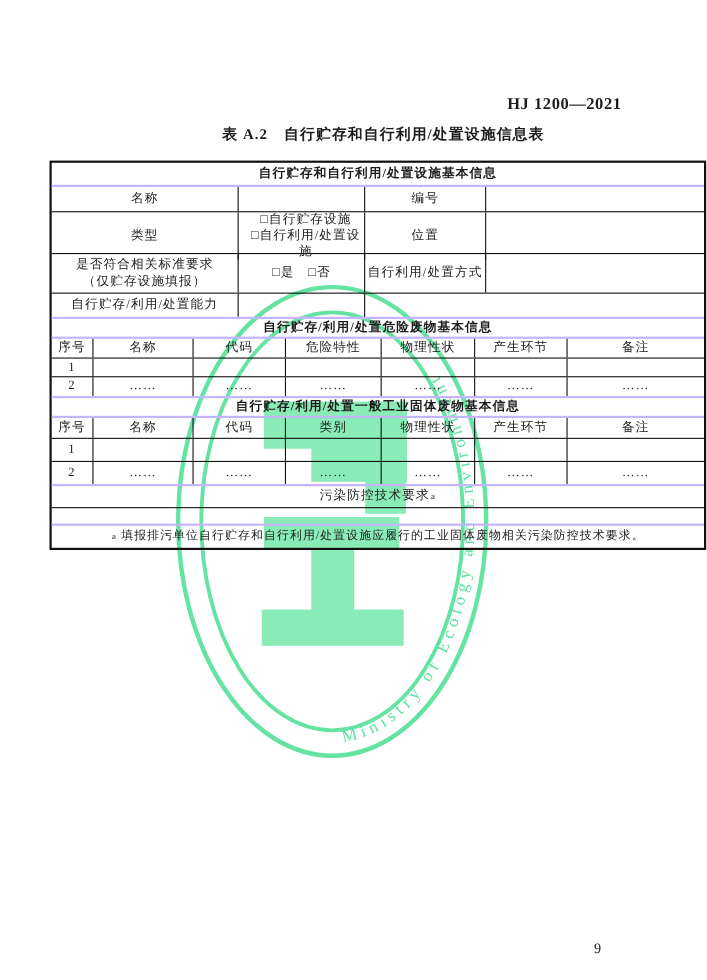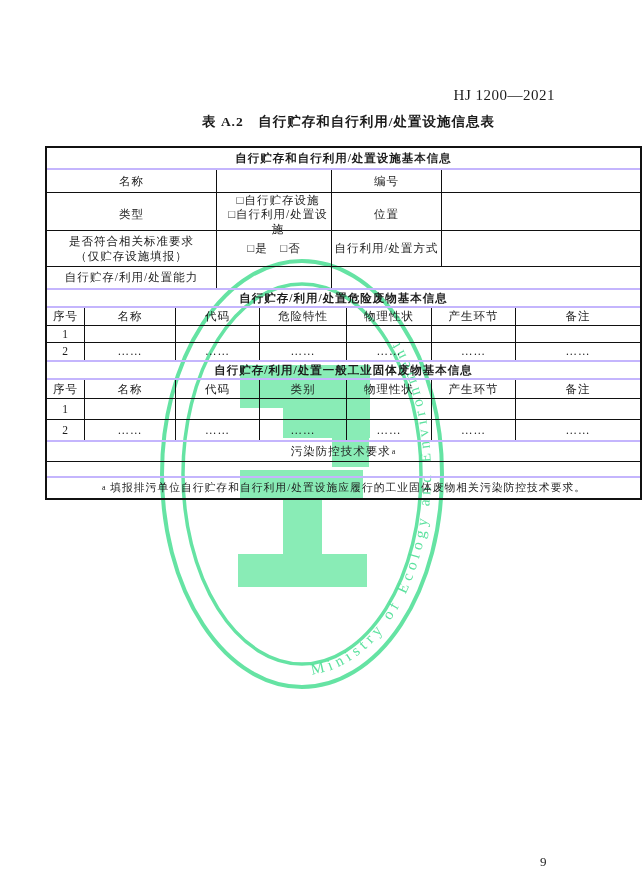--- a/index.html
+++ b/index.html
@@ -2,21 +2,21 @@
 <html><head>
 <meta charset="utf-8">
 <style>
   html,body{margin:0;padding:0;background:#e8e8e8;}
   .page{
     position:relative;width:643px;height:891px;background:#ffffff;margin:0 auto;
     font-family:"Liberation Serif","DejaVu Serif",serif;color:#1c1c1c;overflow:hidden;
   }
   .wm{position:absolute;left:0;top:0;z-index:0;}
   .content{position:relative;z-index:1;}
-  .doc-code{position:absolute;top:87px;right:88px;font-size:15px;font-weight:normal;letter-spacing:.5px;}
+  .doc-code{position:absolute;top:87px;right:78px;font-size:15px;font-weight:bold;letter-spacing:.5px;}
   .tbl-title{position:absolute;top:113px;left:0;width:100%;text-align:center;font-size:13.5px;font-weight:bold;letter-spacing:1px;margin-left:27px;}
   .page-num{position:absolute;top:854px;left:540px;font-size:13px;}
   .tbl{position:absolute;left:45px;top:146px;width:597px;border:2px solid #111;box-sizing:border-box;font-size:11.5px;}
   .tr{box-sizing:border-box;border-top:1px solid #111;display:grid;align-items:stretch;}
   .tr.first{border-top:none;}
   .tr.thick{border-top:2px solid #c4b5fd;}
   .g4{grid-template-columns:169px 115px 110px auto;}
   .g7{grid-template-columns:37px 91px 84px 87px 85px 84px auto;}
   .g1{grid-template-columns:100%;}
   .tr>div{display:flex;align-items:center;justify-content:center;letter-spacing:1px;line-height:1.25;text-align:center;box-sizing:border-box;min-width:0;}

